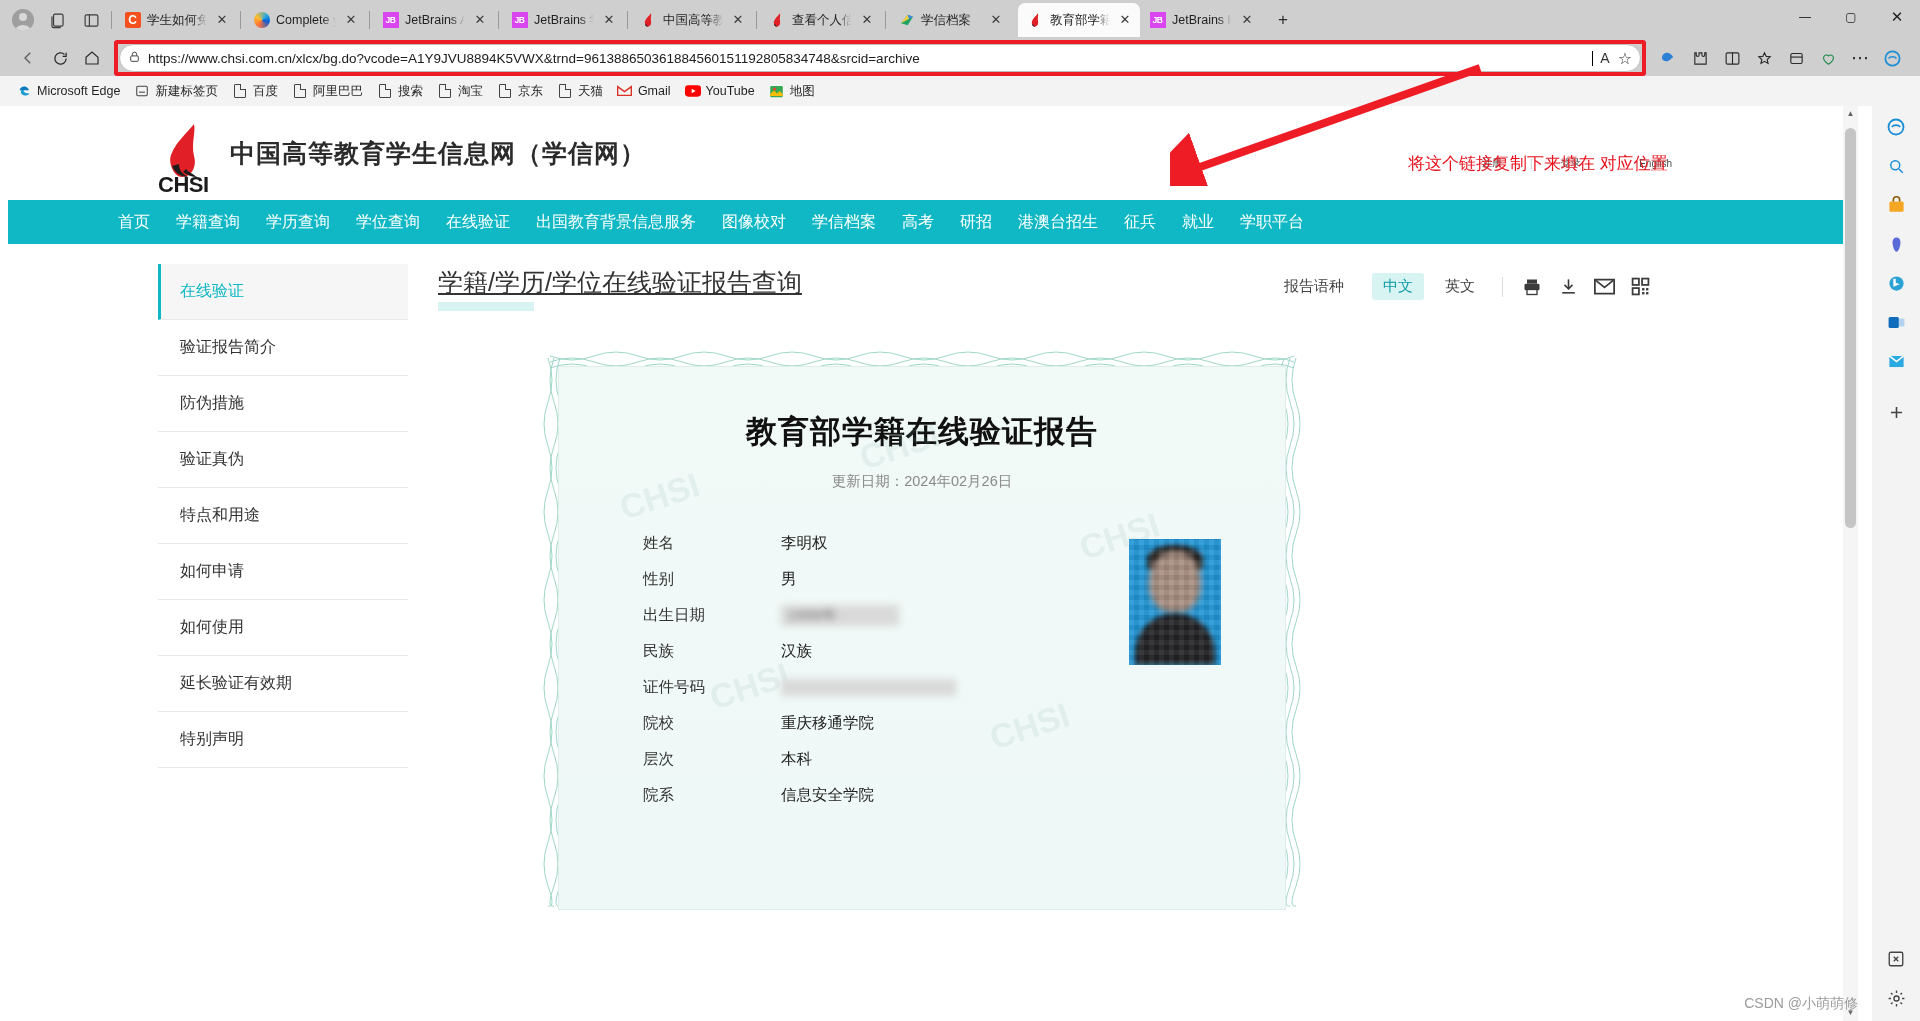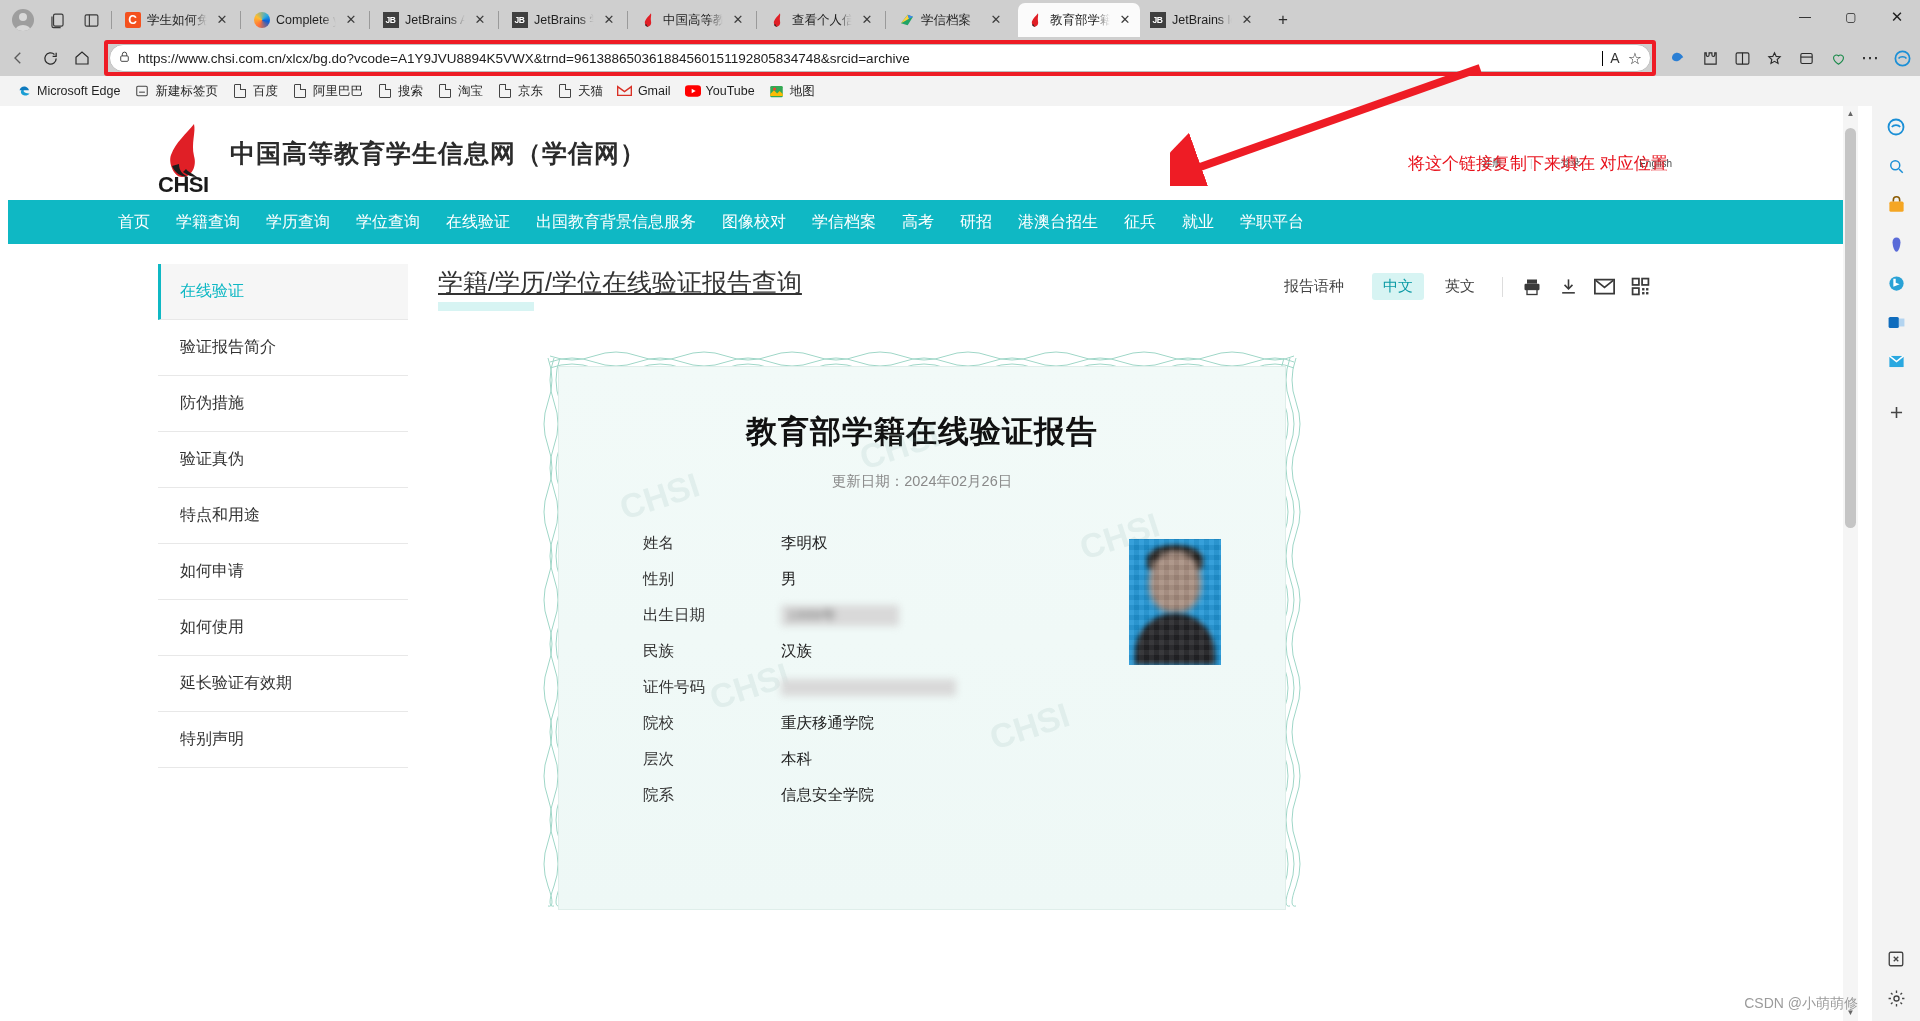--- a/index.html
+++ b/index.html
@@ -64,28 +64,28 @@
   .newtab-btn { width: 30px; height: 30px; margin: 0 0 5px 6px; font-size: 17px; color:#2b2b2b;
     display:flex; align-items:center; justify-content:center; flex:none;}
 
   .win-ctrl { position: absolute; right: 0; top: 0; display: flex; height: 34px; }
   .win-ctrl > div { width: 46px; height: 34px; display: flex; align-items: center; justify-content: center; font-size: 12px; color: #1c1c1c;}
   .win-ctrl .cls { font-size: 15px; }
 
   
   .fav-c { width: 16px; height: 16px; background:#f4511e; color:#fff; font-weight:bold;
     font-size: 12px; display:flex; align-items:center; justify-content:center; border-radius:2px;}
-  .fav-jb { width: 16px; height: 16px; background:#404040; color:#fff; font-weight:bold;
+  .fav-jb { width: 16px; height: 16px; background:#d946ef; color:#fff; font-weight:bold;
     font-size: 8.5px; display:flex; align-items:center; justify-content:center; letter-spacing:-0.5px;}
   .fav-jb::after{content:""; position:absolute;}
   .fav-fox { width:16px;height:16px;border-radius:50%;
     background: conic-gradient(from 210deg, #ff7139, #ffbd2e 25%, #29abe2 55%, #0b5ed7 70%, #ff7139);}
 
   
-  .toolbar { height: 36px; background: #cfcfcf; display: flex; align-items: center; padding: 0 2px; position: relative; }
+  .toolbar { height: 36px; background: #cfcfcf; display: flex; align-items: center; padding: 0 12px; position: relative; }
   .tb-icon { width: 32px; height: 30px; display:flex; align-items:center; justify-content:center; color:#2b2b2b; font-size: 15px; flex:none;}
   .omnibox-wrap { position: relative; flex: 1; margin: 0 6px; height: 30px; }
   .omni-highlight {
     position:absolute; left:0; top:-3px; right: 0; height: 36px;
     border: 4px solid #ee1c25; border-radius: 3px; pointer-events:none; z-index: 3;
   }
   .omnibox {
     position: absolute; left: 5px; right: 5px; top: 1px; height: 28px;
     background: #fff; border: 1px solid #bfbfbf; border-radius: 14px;
     display: flex; align-items: center; padding: 0 8px; gap: 7px;

